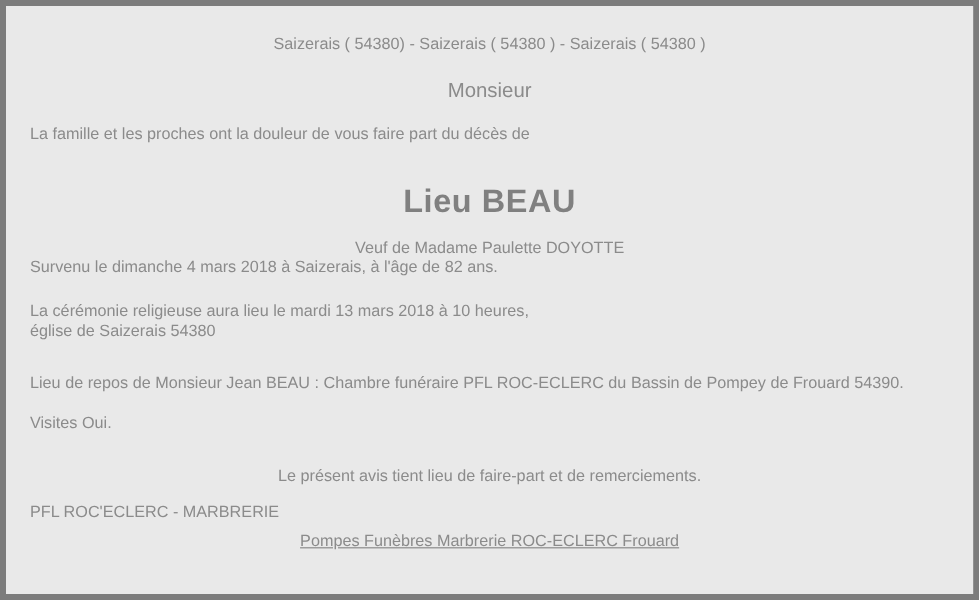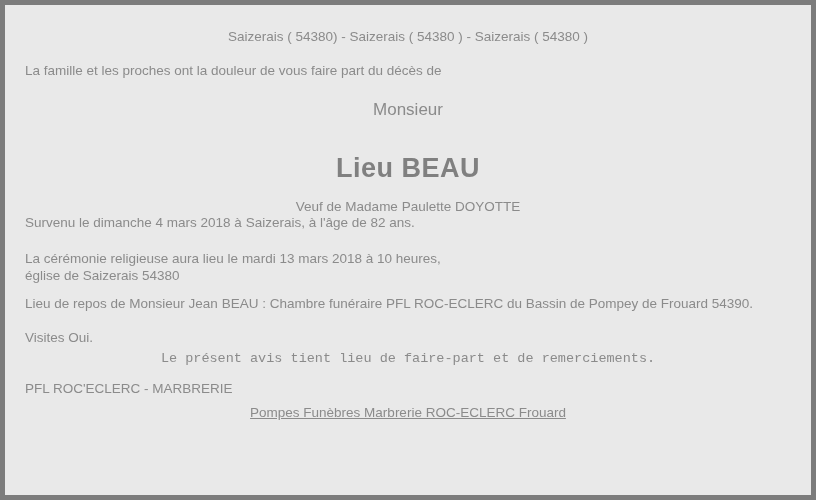--- a/index.html
+++ b/index.html
@@ -32,37 +32,37 @@
   }
   .centered { text-align: center; }
 
   .loc-line        { margin-top: 0; }
   .intro-line      { margin-top: 18px; }
   .civility-line   { margin-top: 20px; font-size: 17px; line-height: 21px; }
   .name-line       { margin-top: 31px; font-size: 27px; line-height: 34px; font-weight: bold; color: #808080; letter-spacing: 0.5px; }
   .widower-line    { margin-top: 14px; }
   .death-line      { margin-top: 0; }
   .ceremony-block  { margin-top: 19px; line-height: 17px; }
-  .repose-block    { margin-top: 11px; line-height: 17px; }
+  .repose-block    { margin-top: 26px; line-height: 17px; }
   .visits-line     { margin-top: 18px; }
-  .farepart-line   { margin-top: 5px; font-family: Liberation Mono, monospace; }
+  .farepart-line   { margin-top: 28px; }
   .home-line       { margin-top: 14px; }
   .footer-line     { margin-top: 8px; text-decoration: underline; }
 </style>
 </head>
 <body>
 
 <div class="notice-card">
   <div class="notice-inner">
 
     <p class="line centered loc-line">Saizerais ( 54380) - Saizerais ( 54380 ) - Saizerais ( 54380 )</p>
 
+    <p class="line centered civility-line">Monsieur</p>
+
     <p class="line intro-line">La famille et les proches ont la douleur de vous faire part du décès de</p>
-
-    <p class="line centered civility-line">Monsieur</p>
 
     <p class="line centered name-line">Lieu BEAU</p>
 
     <p class="line centered widower-line">Veuf de Madame Paulette DOYOTTE</p>
 
     <p class="line death-line">Survenu le dimanche 4 mars 2018 à Saizerais, à l'âge de 82 ans.</p>
 
     <p class="line ceremony-block"><span>La cérémonie religieuse aura lieu le mardi 13 mars 2018 à 10 heures,</span><br><span>église de Saizerais 54380</span></p>
 
     <p class="line repose-block">Lieu de repos de Monsieur Jean BEAU : Chambre funéraire PFL ROC-ECLERC du Bassin de Pompey de Frouard 54390.</p>

